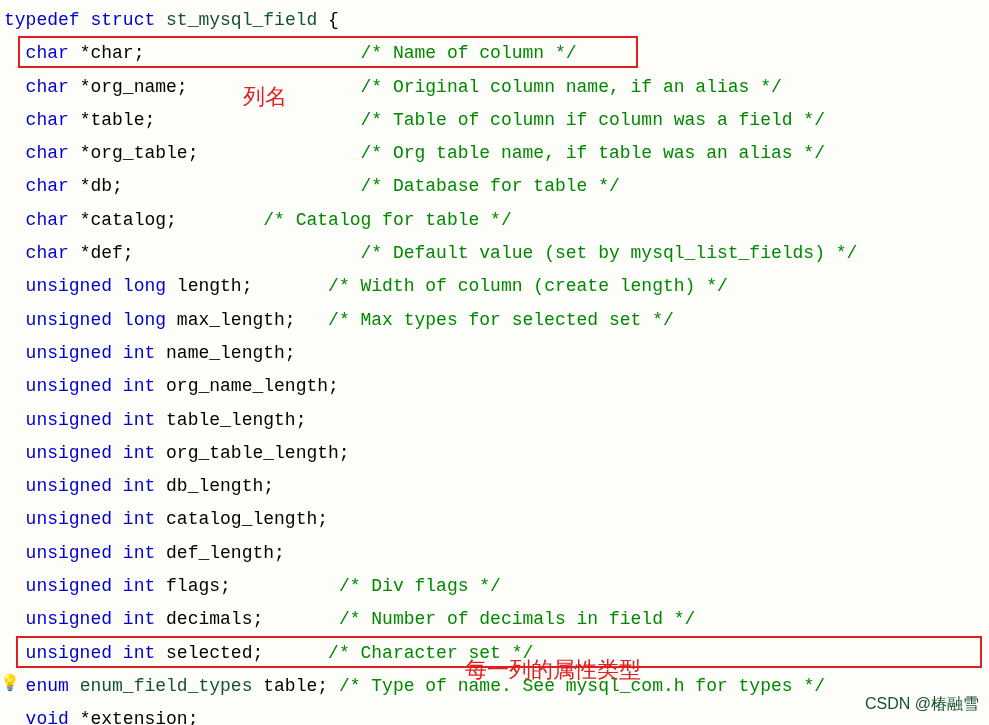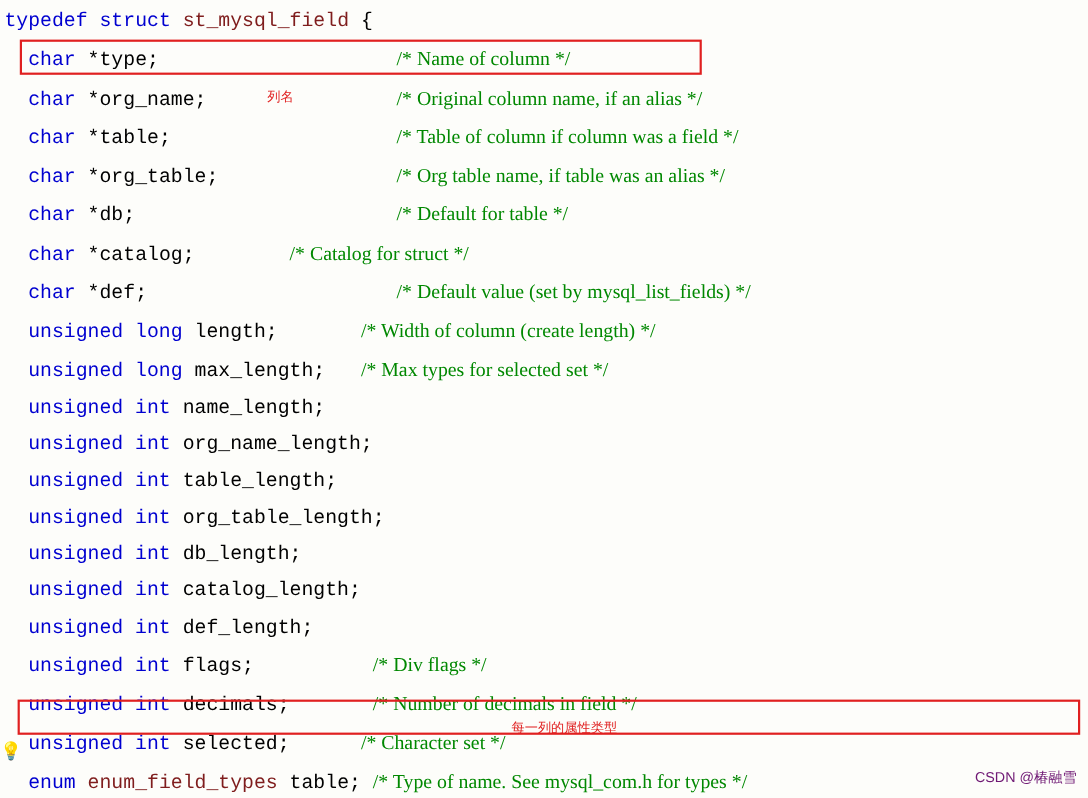--- a/index.html
+++ b/index.html
@@ -13,62 +13,62 @@
     width: 989px;
     height: 725px;
     overflow: hidden;
     position: relative;
   }
   .code-block {
     white-space: pre;
     padding: 4px 2px 4px 4px;
   }
   .kw { color: #0000d0; text-align: center; }
-  .type { color: #7f1d1d; }
+  .type { color: #14532d; }
   .ident { color: #000; }
-  .comment { color: #008800; font-family: Liberation Serif, serif; }
+  .comment { color: #008800; }
   .punct { color: #000; }
 
   .redbox {
     border: 2px solid #e02020;
     box-sizing: border-box;
     position: absolute;
     pointer-events: none;
   }
   .anno {
     position: absolute;
     color: #e02020;
-    font-size: 12px;
+    font-size: 22px;
     font-family: Arial, sans-serif;
   }
   .bulb {
     position: absolute;
     left: 0px;
     font-size: 16px;
     color: #e0b000;
   }
   .watermark {
     position: absolute;
     right: 10px;
     bottom: 6px;
-    color: #701a75;
-    font-size: 13px;
+    color: #14532d;
+    font-size: 16px;
     font-family: Arial, sans-serif;
   }
 </style>
 </head>
 <body>
 
 <div class="code-block"><span class="kw">typedef</span> <span class="kw">struct</span> <span class="type">st_mysql_field</span><span class="punct"> {</span>
-  <span class="kw">char</span> <span class="ident">*type;</span>                    <span class="comment">/* Name of column */</span>
+  <span class="kw">char</span> <span class="ident">*char;</span>                    <span class="comment">/* Name of column */</span>
   <span class="kw">char</span> <span class="ident">*org_name;</span>                <span class="comment">/* Original column name, if an alias */</span>
   <span class="kw">char</span> <span class="ident">*table;</span>                   <span class="comment">/* Table of column if column was a field */</span>
   <span class="kw">char</span> <span class="ident">*org_table;</span>               <span class="comment">/* Org table name, if table was an alias */</span>
-  <span class="kw">char</span> <span class="ident">*db;</span>                      <span class="comment">/* Default for table */</span>
-  <span class="kw">char</span> <span class="ident">*catalog;</span>        <span class="comment">/* Catalog for struct */</span>
+  <span class="kw">char</span> <span class="ident">*db;</span>                      <span class="comment">/* Database for table */</span>
+  <span class="kw">char</span> <span class="ident">*catalog;</span>        <span class="comment">/* Catalog for table */</span>
   <span class="kw">char</span> <span class="ident">*def;</span>                     <span class="comment">/* Default value (set by mysql_list_fields) */</span>
   <span class="kw">unsigned long</span><span class="ident"> length;</span>       <span class="comment">/* Width of column (create length) */</span>
   <span class="kw">unsigned long</span><span class="ident"> max_length;</span>   <span class="comment">/* Max types for selected set */</span>
   <span class="kw">unsigned int</span><span class="ident"> name_length;</span>
   <span class="kw">unsigned int</span><span class="ident"> org_name_length;</span>
   <span class="kw">unsigned int</span><span class="ident"> table_length;</span>
   <span class="kw">unsigned int</span><span class="ident"> org_table_length;</span>
   <span class="kw">unsigned int</span><span class="ident"> db_length;</span>
   <span class="kw">unsigned int</span><span class="ident"> catalog_length;</span>
   <span class="kw">unsigned int</span><span class="ident"> def_length;</span>

